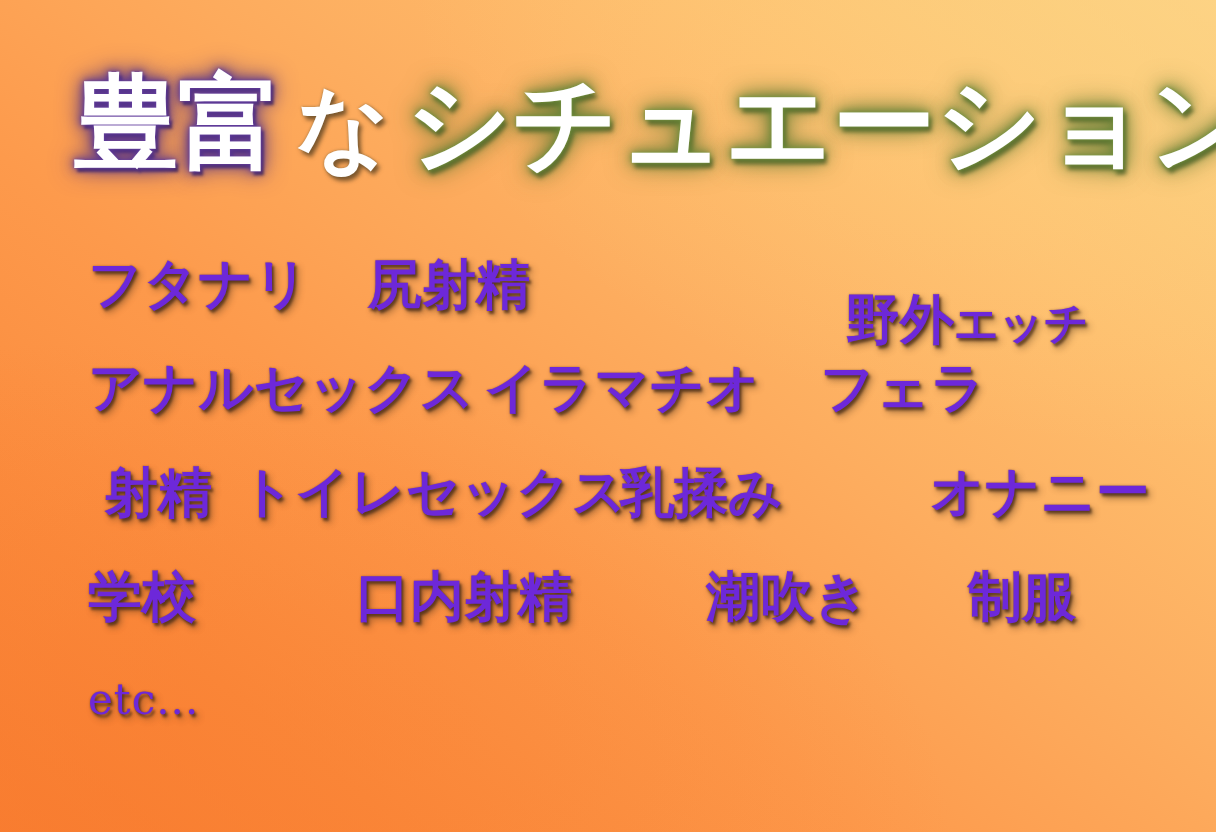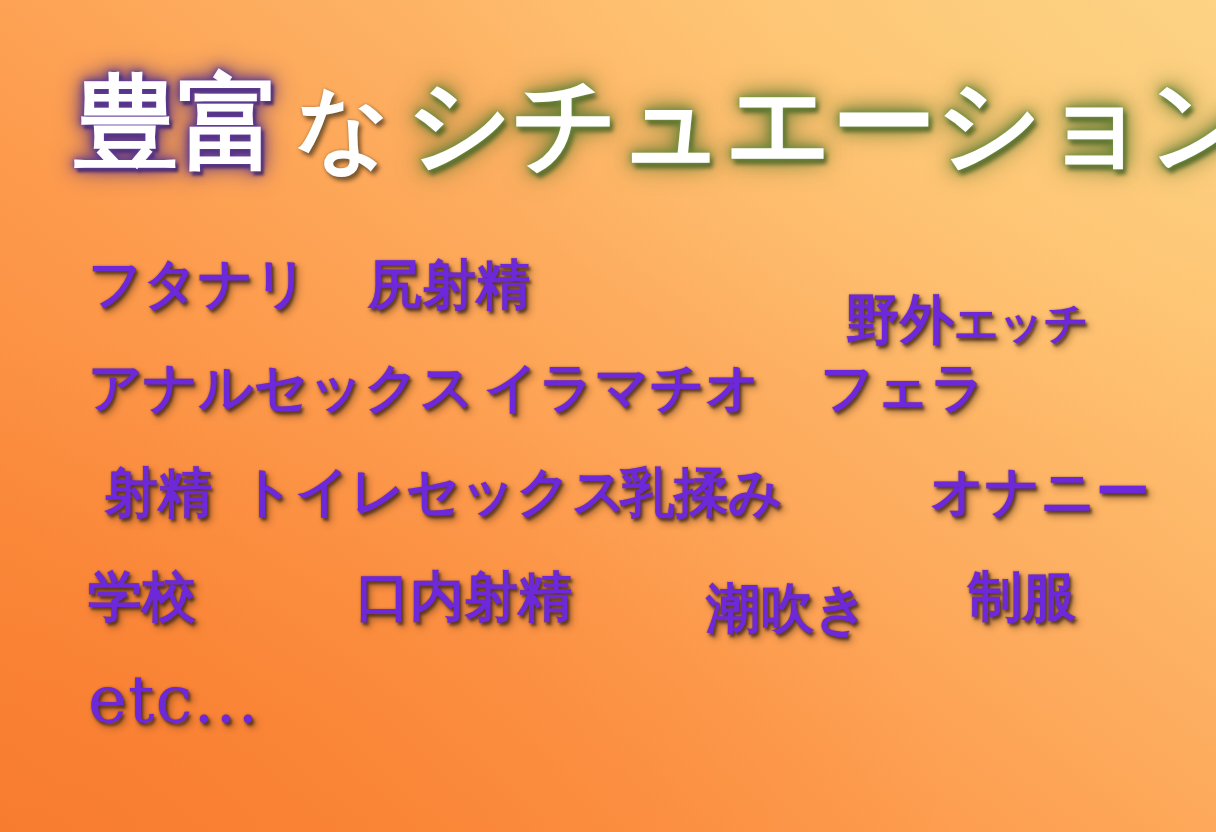--- a/index.html
+++ b/index.html
@@ -125,21 +125,21 @@
     font-family:"DejaVu Serif", "Liberation Serif", serif;
   }
 
   .tag .small {
     font-size:44px;
   }
 
   .tag.etc {
     font-family:"DejaVu Serif", "Liberation Serif", serif;
     font-weight:400;
-    font-size:66px;
+    font-size:42px;
     letter-spacing:1px;
   }
 </style>
 </head>
 <body>
 
 <div class="bg-overlay"></div>
 
 <div class="stage">
 
@@ -160,21 +160,21 @@
       </div>
       <div class="row">
         <span class="tag serif" style="left: 104px; text-align: center;"><span>射精</span></span>
         <span class="tag" style="left: 240px;"><span>トイレセックス</span></span>
         <span class="tag serif" style="left: 620px;"><span>乳揉み</span></span>
         <span class="tag" style="left: 930px;"><span>オナニー</span></span>
       </div>
       <div class="row">
         <span class="tag serif" style="left: 88px; text-align: center;"><span>学校</span></span>
         <span class="tag serif" style="left: 356px;"><span>口内射精</span></span>
-        <span class="tag serif" style="left: 706px; margin-top: 12px;"><span>潮吹き</span></span>
+        <span class="tag serif" style="left: 706px;"><span>潮吹き</span></span>
         <span class="tag serif" style="left: 968px;"><span>制服</span></span>
       </div>
       <div class="row">
         <span class="tag etc serif" style="left: 88px;"><span>etc...</span></span>
       </div>
     </div>
 
 </div>
 
 </body></html>

